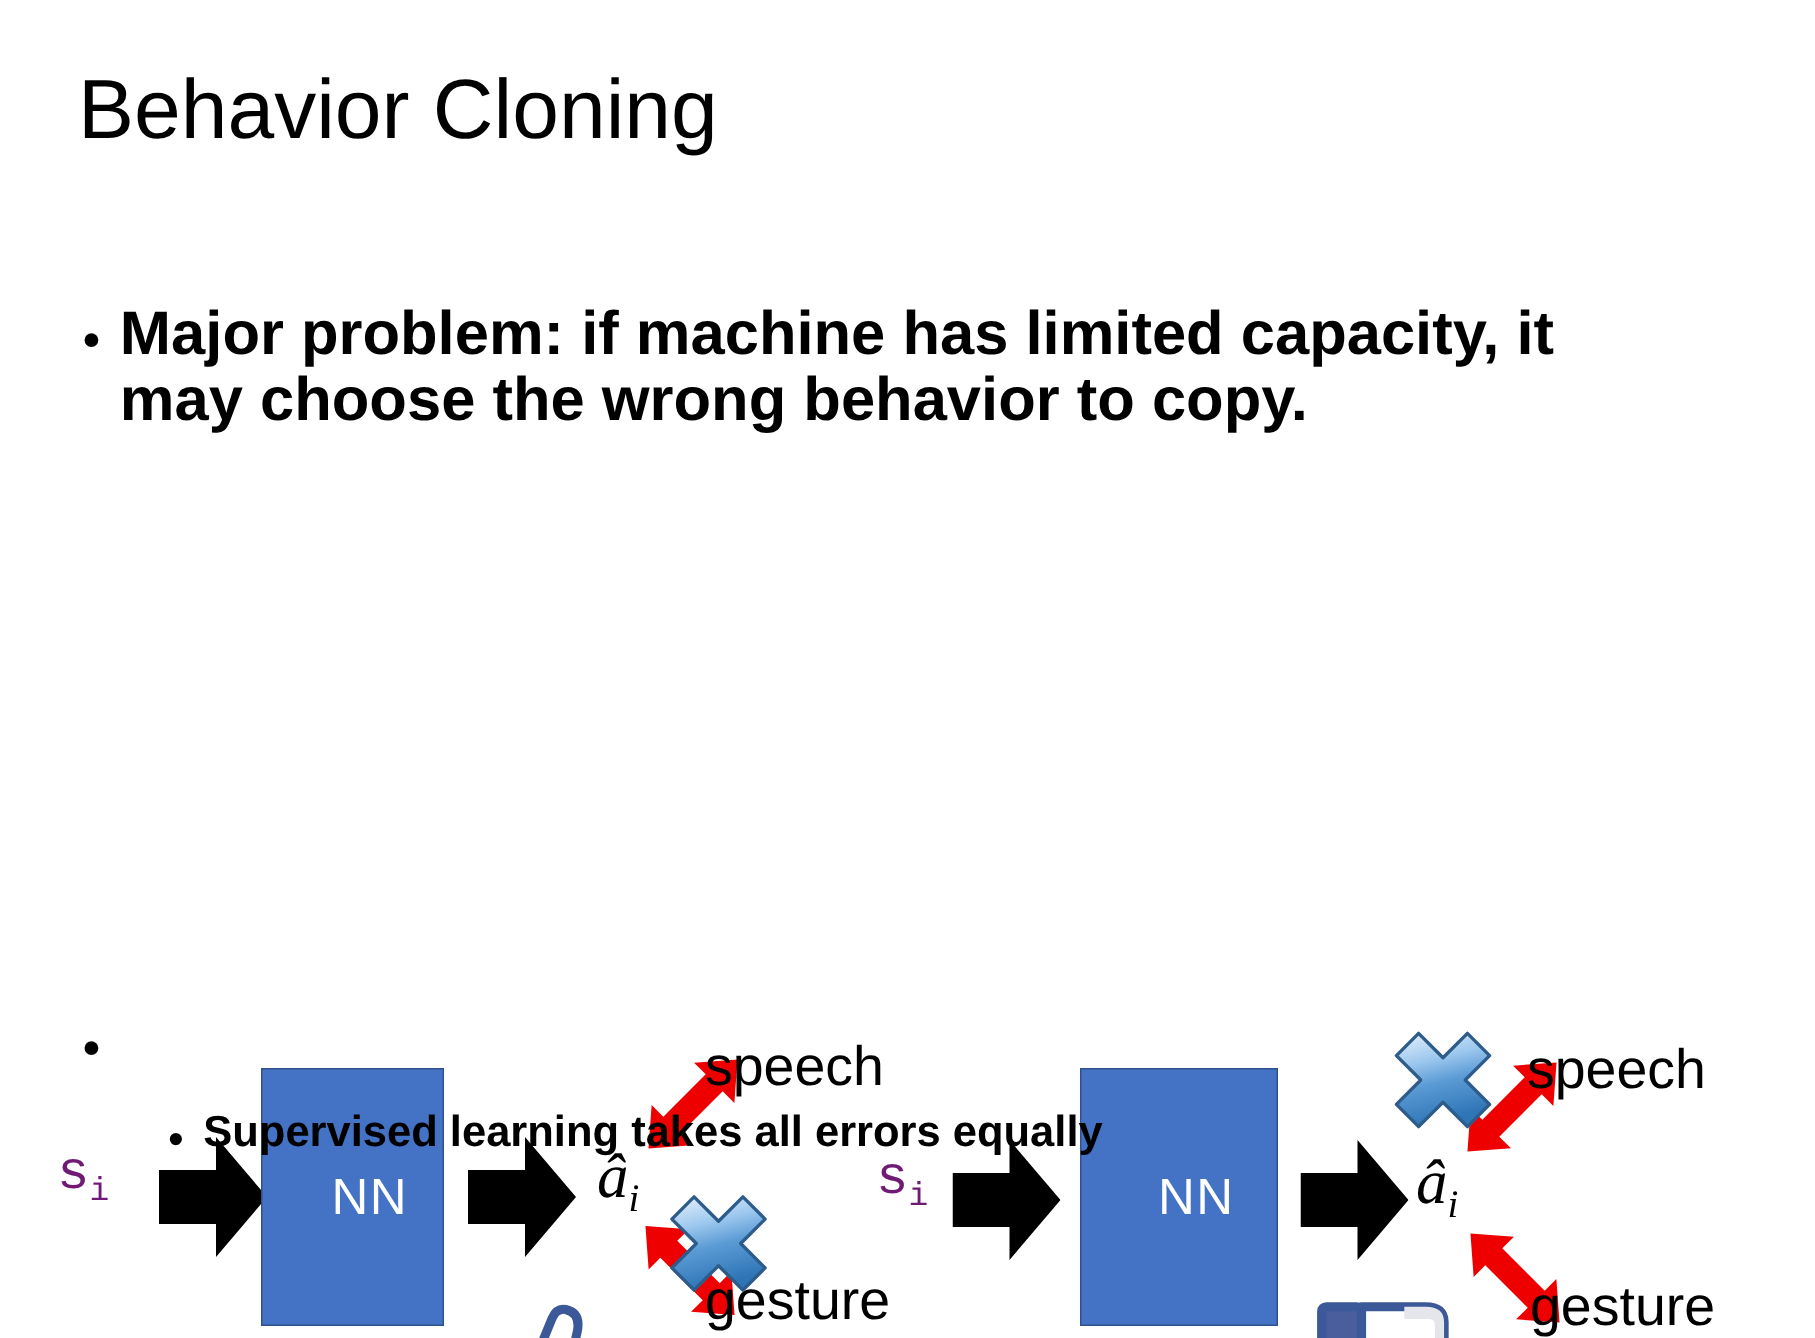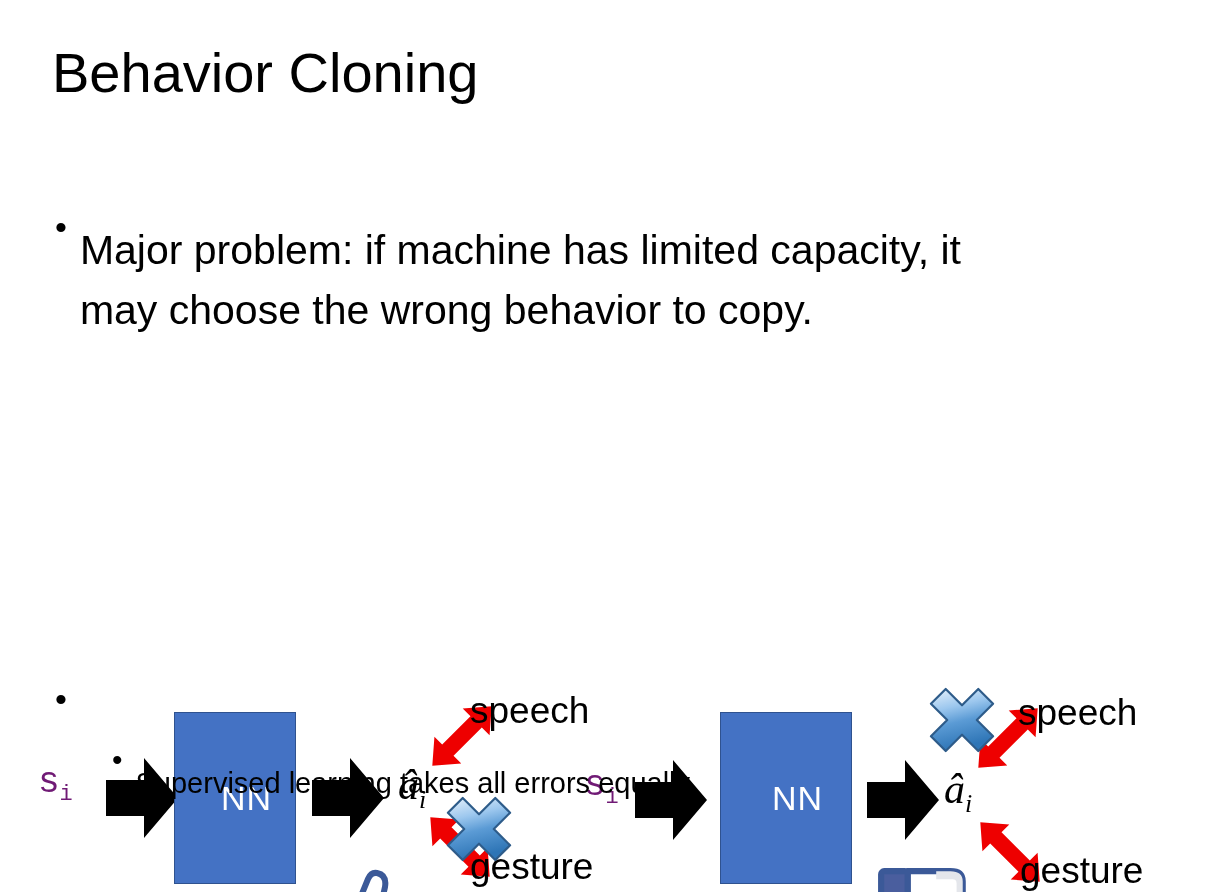--- a/index.html
+++ b/index.html
@@ -38,24 +38,23 @@
   }
   .bullet-dot {
     font-size: 34px;
     line-height: 54px;
     margin-right: 13px;
     flex: none;
   }
   .bullet-text {
     font-family: "Liberation Sans Narrow", "Liberation Sans", sans-serif;
     font-size: 41px;
-    line-height: 60px;
-    font-weight: 400;
+    line-height: 44px;
+    font-weight: 700;
     color: #000000;
-    margin-top: 20px;
   }
   #bullet-top {
     left: 55px;
     top: 200px;
     width: 1040px;
   }
   #bullet-top .bullet-text { max-width: 960px; }
   #bullet-bottom1 {
     left: 55px;
     top: 672px;

